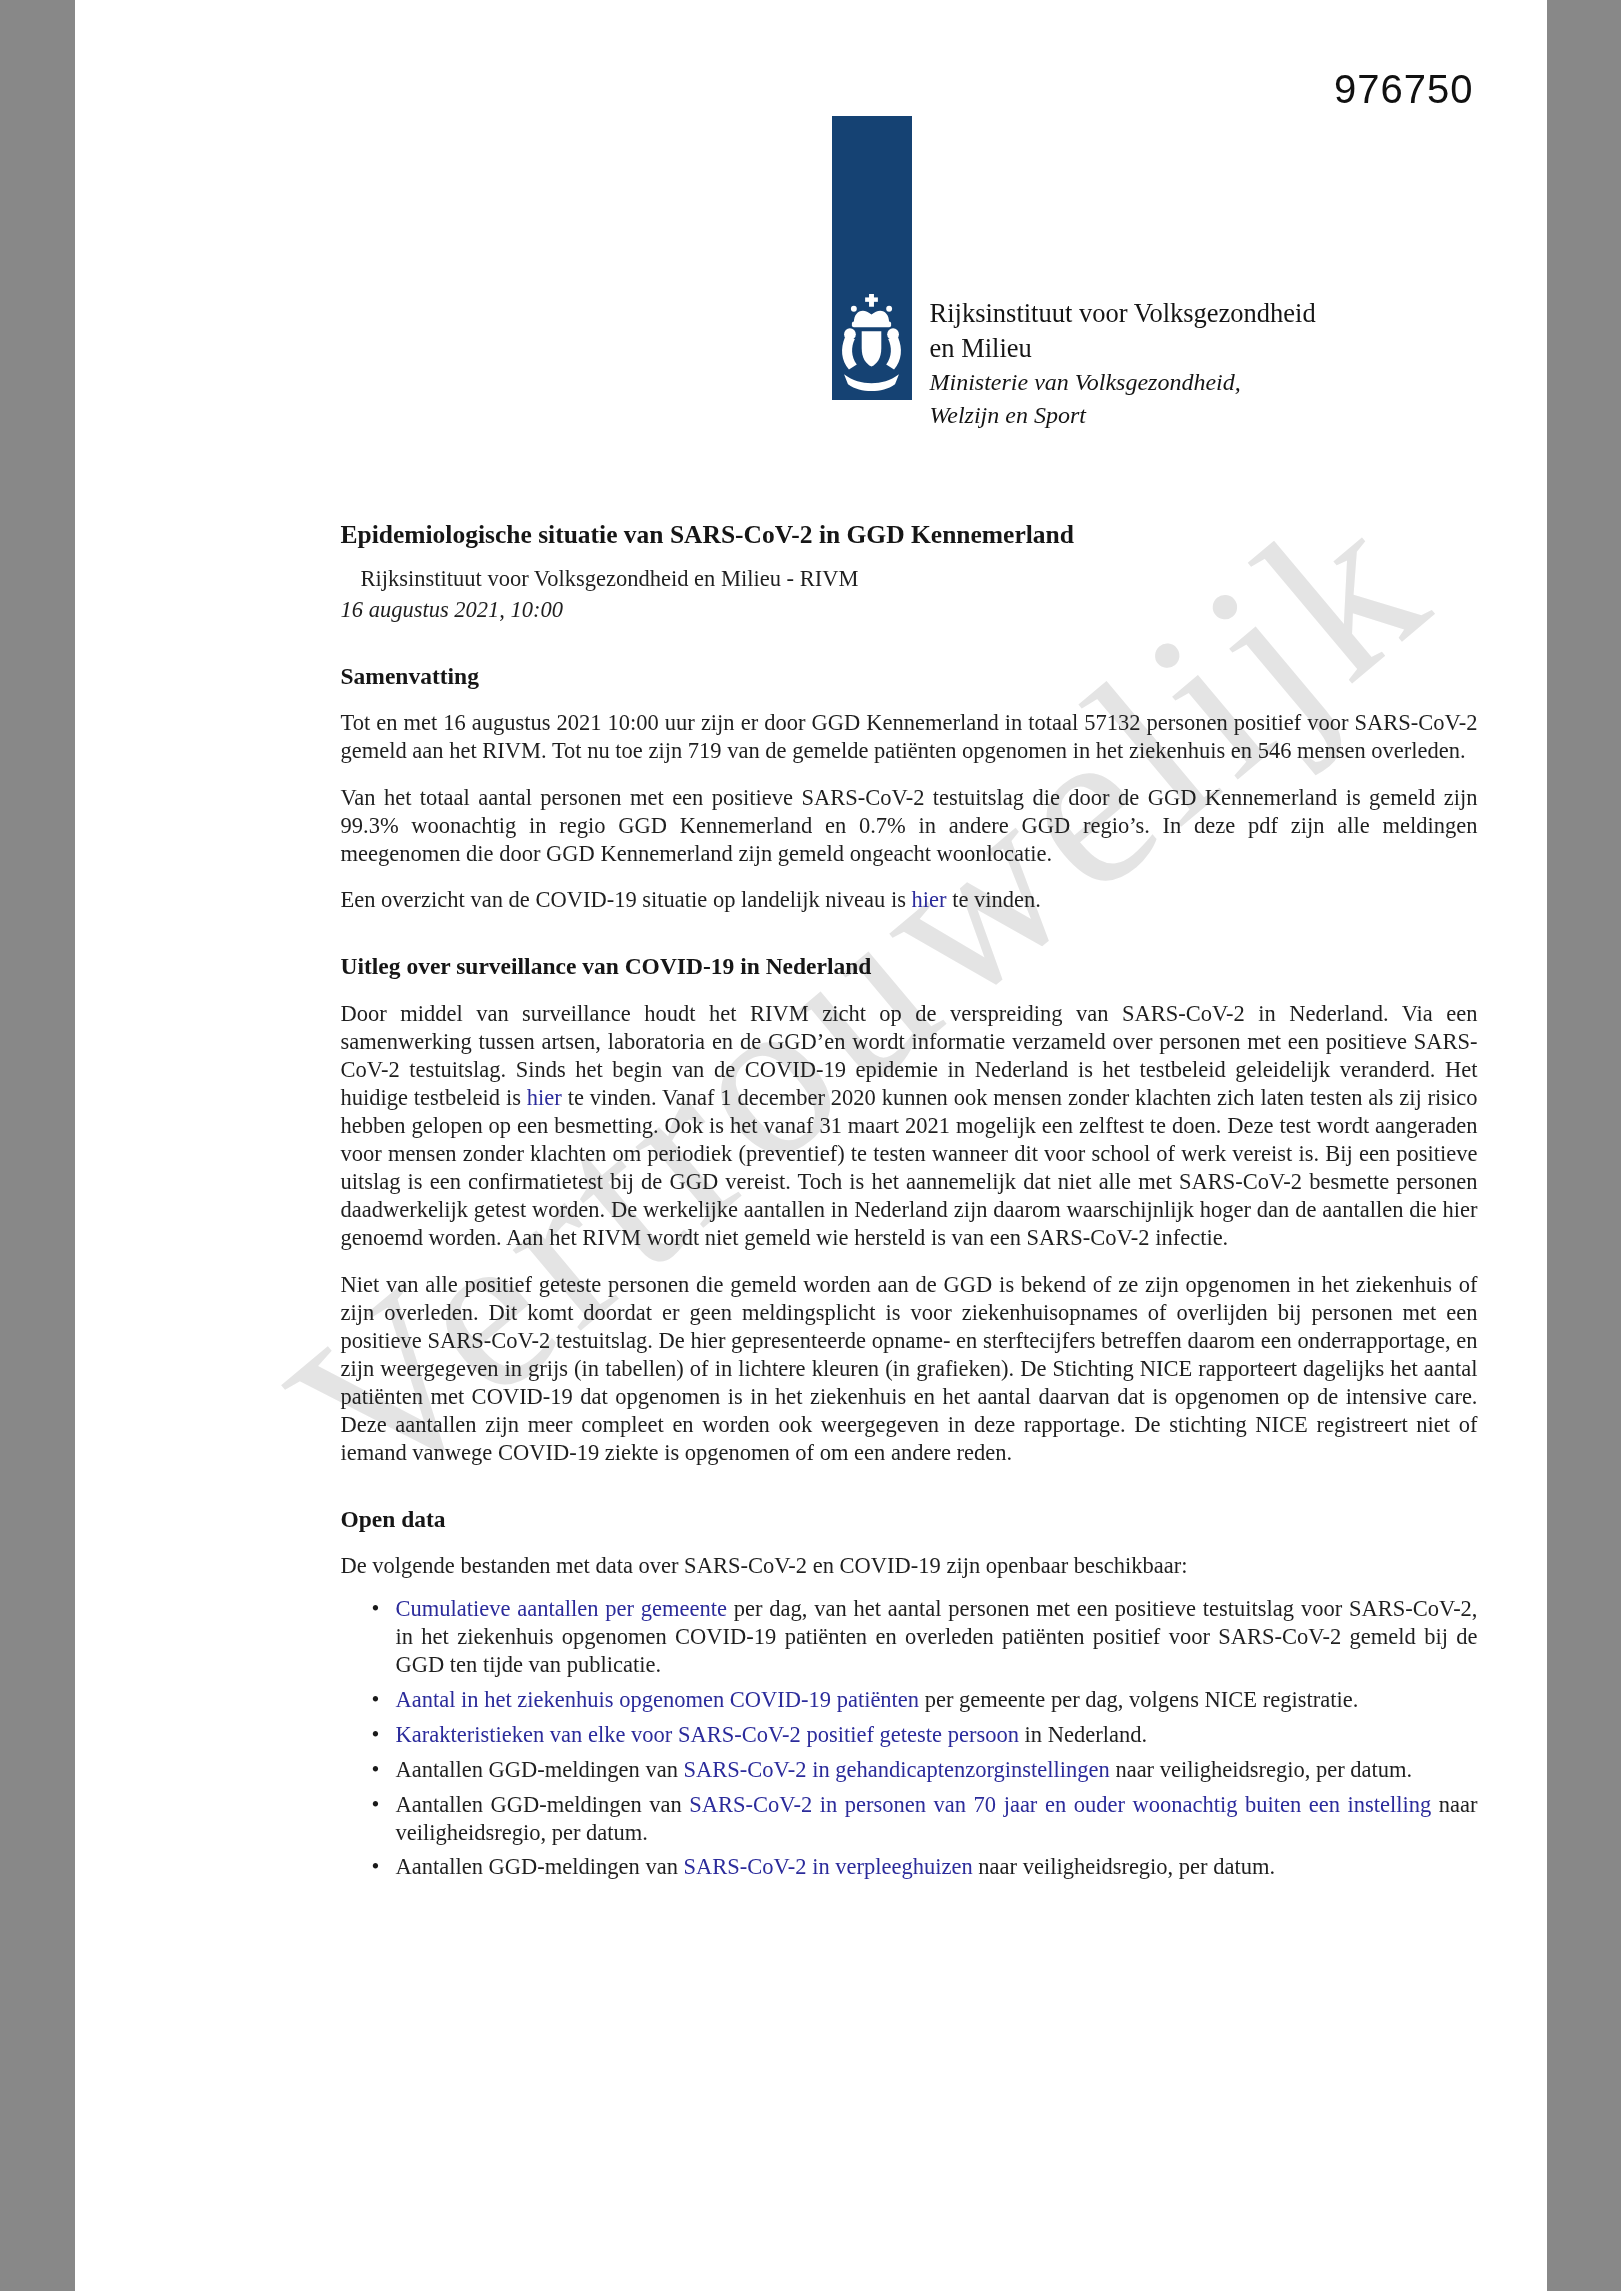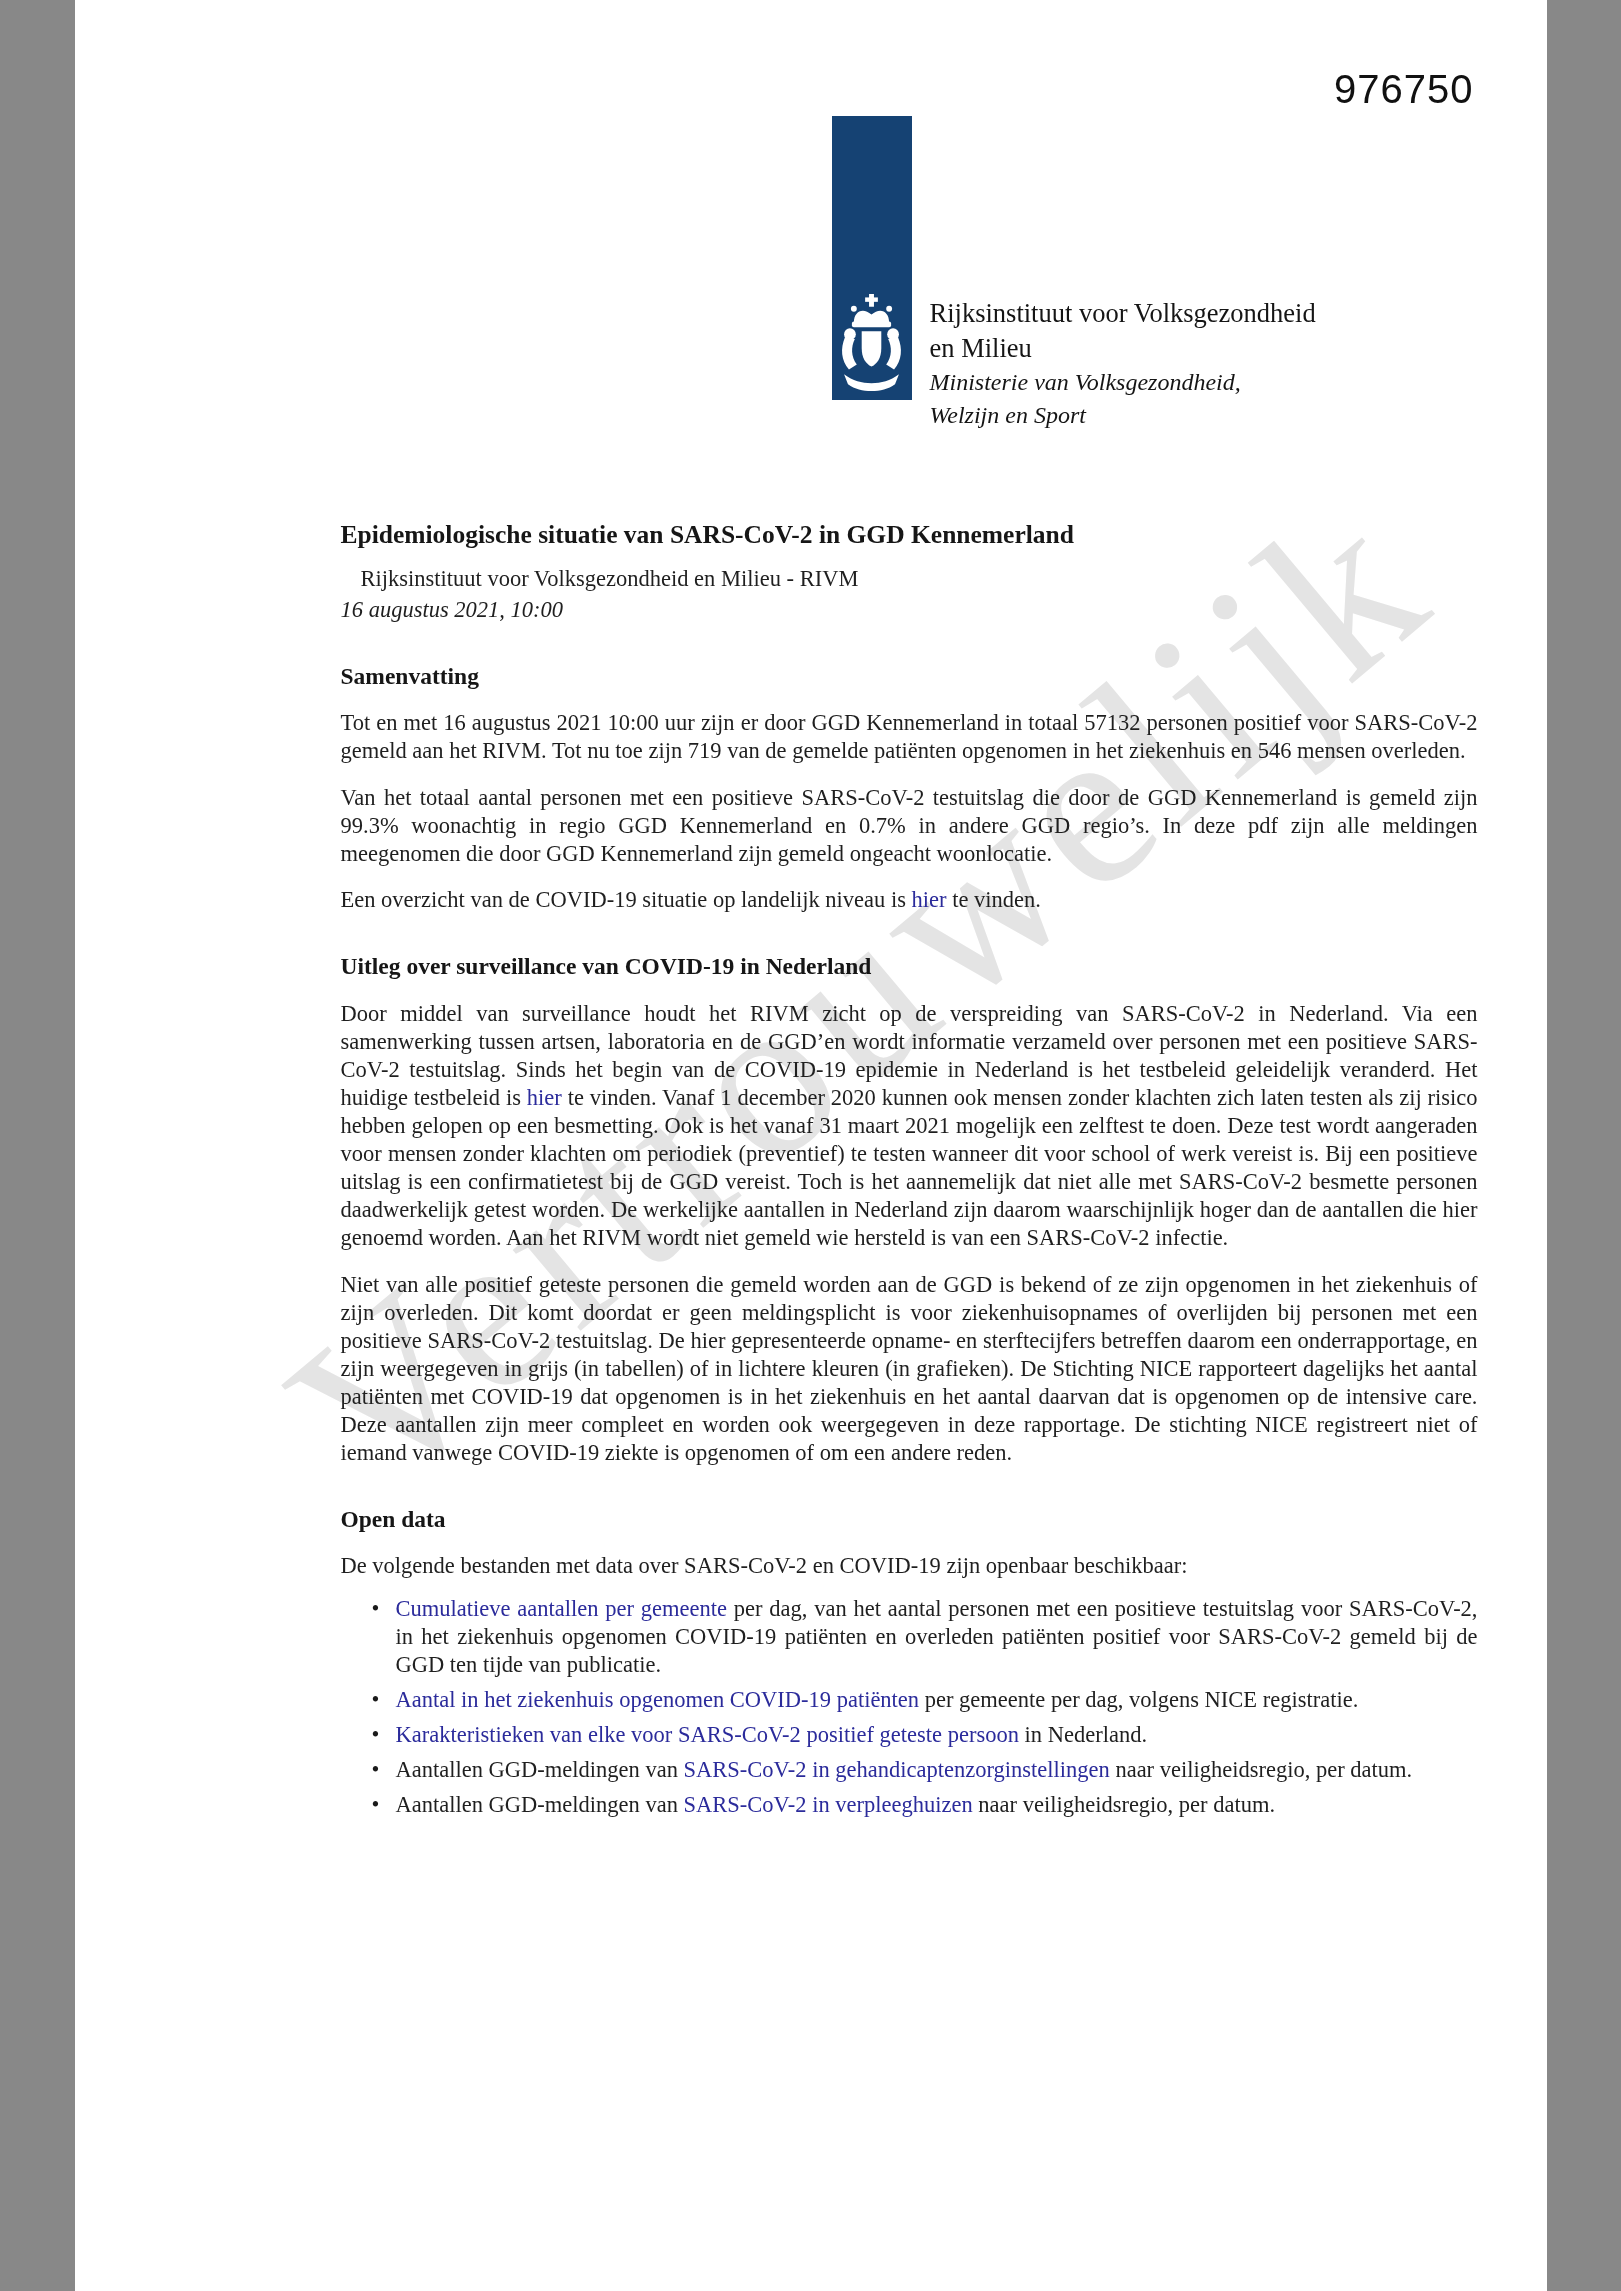--- a/index.html
+++ b/index.html
@@ -146,20 +146,21 @@
           <p><span>Niet van alle positief geteste personen die gemeld worden aan de GGD is bekend of ze zijn opgenomen in het ziekenhuis of zijn overleden. Dit komt doordat er geen meldingsplicht is voor ziekenhuisopnames of overlijden bij personen met een positieve SARS-CoV-2 testuitslag. De hier gepresenteerde opname- en sterftecijfers betreffen daarom een onderrapportage, en zijn weergegeven in grijs (in tabellen) of in lichtere kleuren (in grafieken). De Stichting NICE rapporteert dagelijks het aantal patiënten met COVID-19 dat opgenomen is in het ziekenhuis en het aantal daarvan dat is opgenomen op de intensive care. Deze aantallen zijn meer compleet en worden ook weergegeven in deze rapportage. De stichting NICE registreert niet of iemand vanwege COVID-19 ziekte is opgenomen of om een andere reden.</span></p>
         </section>
         <section class="sec">
           <h2>Open data</h2>
           <p><span>De volgende bestanden met data over SARS-CoV-2 en COVID-19 zijn openbaar beschikbaar:</span></p>
           <ul>
             <li><span class="lnk">Cumulatieve aantallen per gemeente</span><span> per dag, van het aantal personen met een positieve testuitslag voor SARS-CoV-2, in het ziekenhuis opgenomen COVID-19 patiënten en overleden patiënten positief voor SARS-CoV-2 gemeld bij de GGD ten tijde van publicatie.</span></li>
             <li><span class="lnk">Aantal in het ziekenhuis opgenomen COVID-19 patiënten</span><span> per gemeente per dag, volgens NICE registratie.</span></li>
             <li><span class="lnk">Karakteristieken van elke voor SARS-CoV-2 positief geteste persoon</span><span> in Nederland.</span></li>
             <li><span>Aantallen GGD-meldingen van </span><span class="lnk">SARS-CoV-2 in gehandicaptenzorginstellingen</span><span> naar veiligheidsregio, per datum.</span></li>
+            <li><span>Aantallen GGD-meldingen van </span><span class="lnk">SARS-CoV-2 in personen van 70 jaar en ouder woonachtig buiten een instelling</span><span> naar veiligheidsregio, per datum.</span></li>
             <li><span>Aantallen GGD-meldingen van </span><span class="lnk">SARS-CoV-2 in verpleeghuizen</span><span> naar veiligheidsregio, per datum.</span></li>
           </ul>
         </section>
       </div>
   </main>
 
 </div>
 
 
 </body></html>

